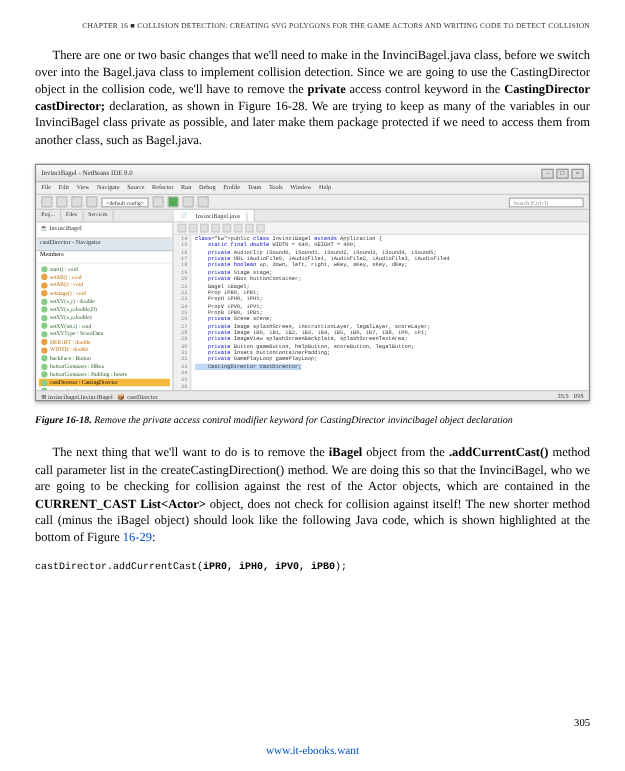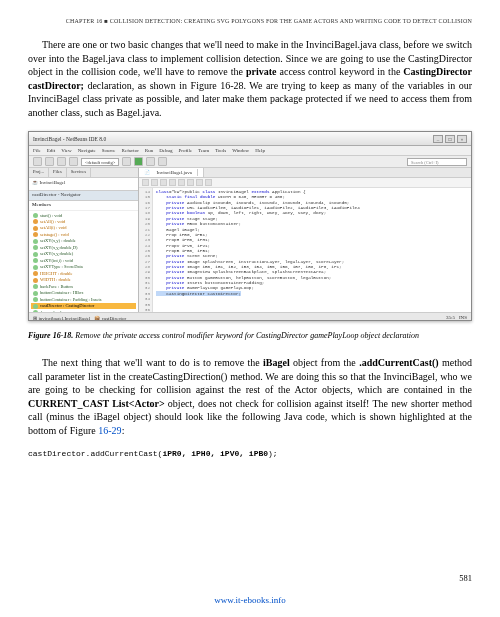--- a/index.html
+++ b/index.html
@@ -408,23 +408,23 @@
   </div>
   <div class="statusbar">
     <span>⊞ <span>invincibagel.InvinciBagel</span></span>
     <span>📦 <span>castDirector</span></span>
     <span class="right">35:5</span>
     <span>INS</span>
   </div>
 </div>
 
 <p class="caption">
-  <span class="fignum">Figure 16-18.</span><span> Remove the private access control modifier keyword for CastingDirector gamePlayLoop object declaration</span>
+  <span class="fignum">Figure 16-18.</span><span> Remove the private access control modifier keyword for CastingDirector invincibagel object declaration</span>
 </p>
 
 <p class="body-text">
   <span style="text-indent:14px; display:inline-block;"><span>The next thing that we'll want to do is to remove the </span><b>iBagel</b><span> object from the </span><b>.addCurrentCast()</b><span> method call parameter list in the createCastingDirection() method. We are doing this so that the InvinciBagel, who we are going to be checking for collision against the rest of the Actor objects, which are contained in the </span><b>CURRENT_CAST List&lt;Actor&gt;</b><span> object, does not check for collision against itself! The new shorter method call (minus the iBagel object) should look like the following Java code, which is shown highlighted at the bottom of Figure </span><span style="color:#0050c8">16-29</span><span>:</span></span>
 </p>
 
 <p class="code-snippet">castDirector.addCurrentCast(<b>iPR0, iPH0, iPV0, iPB0</b>);</p>
 
-<div class="page-number">581</div>
-<div class="footer-link">www.it-ebooks.info</div>
+<div class="page-number">305</div>
+<div class="footer-link">www.it-ebooks.want</div>
 
 </body></html>

